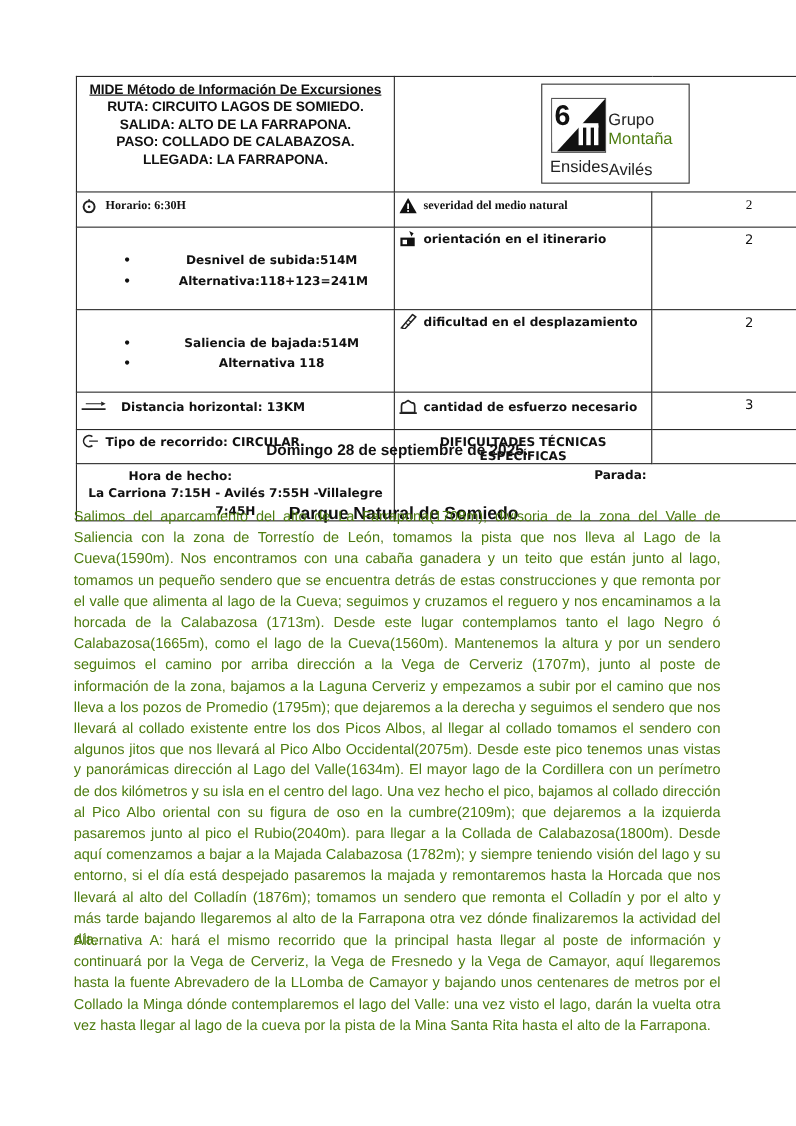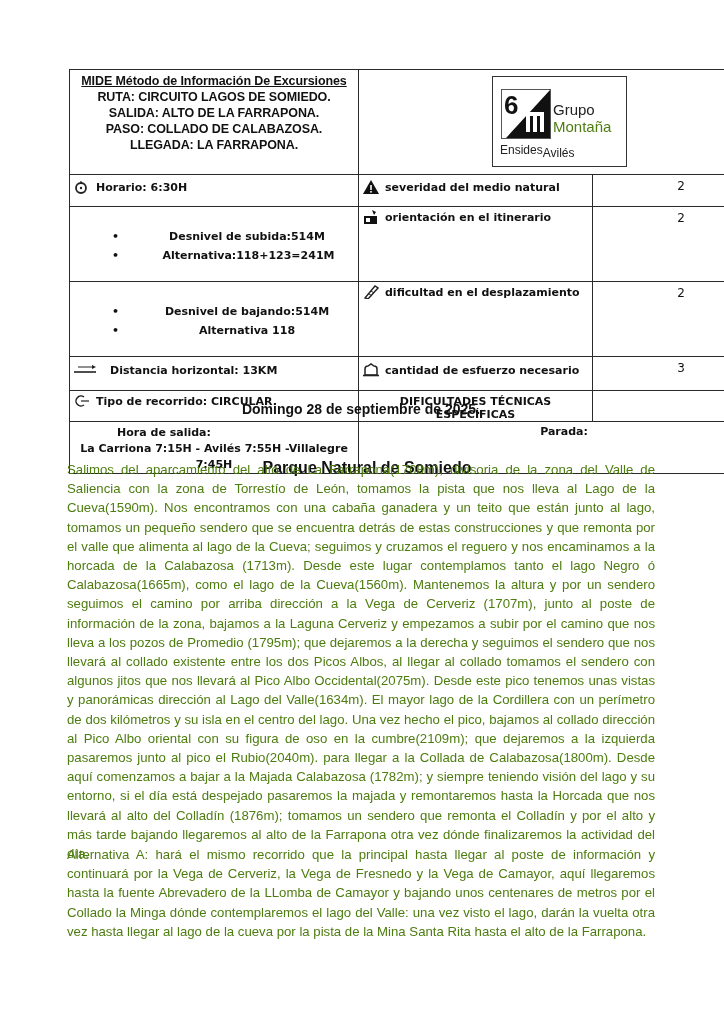--- a/index.html
+++ b/index.html
@@ -32,24 +32,24 @@
       position: absolute; left: 133px; top: 6px; width: 133px; height: 89px;
       border: 1.5px solid #333; background: #fff;
     }
     .logo-mark {
       position: absolute; left: 8px; top: 12px; width: 48px; height: 48px;
       border: 1px solid #555; overflow: hidden; background: #fff;
     }
     .logo-mark svg { display: block; }
     .logo-t1 { position: absolute; left: 60px; top: 24px; font-family: "Liberation Sans", sans-serif; font-size: 15px; font-weight: normal; color: #222; line-height: 17px; }
     .logo-t2 { position: absolute; left: 60px; top: 41px; font-family: "Liberation Sans", sans-serif; font-size: 15px; font-weight: normal; color: #4d7c0f; line-height: 17px; }
-    .logo-t3 { position: absolute; left: 7px; top: 66px; font-family: "Liberation Sans", sans-serif; font-size: 12px; font-weight: normal; color: #222; }
+    .logo-t3 { position: absolute; left: 7px; top: 66px; font-family: "Liberation Sans", sans-serif; font-size: 15px; font-weight: normal; color: #222; }
     .logo-t3 .sub { position: relative; top: 3px; }
 
-    .r-horario td { height: 27px; }
+    .r-horario td { height: 27px; font-family: Liberation Serif, serif; }
     .r-subida td { height: 51px; }
     .r-bajada td { height: 51px; }
     .r-dist td { height: 29px; }
     .r-tipo td { height: 22px; }
     .r-hora td { height: 35px; }
 
     .cell-line { display: flex; align-items: center; padding: 5px 4px 0 4px; gap: 6px; }
     .ico { display: inline-block; width: 16px; height: 14px; flex: 0 0 auto; }
     .ico svg { display: block; }
     .bullets { list-style: none; margin: 16px; padding: 4px 0 0 30px; }
@@ -165,21 +165,21 @@
           </span>
           <span>orientación en el itinerario</span>
         </div>
       </td>
       <td class="val">2</td>
     </tr>
 
     <tr class="r-bajada">
       <td>
         <ul class="bullets">
-          <li><span>Desnivel de bajando:514M</span></li>
+          <li><span>Saliencia de bajada:514M</span></li>
           <li><span>Alternativa 118</span></li>
         </ul>
       </td>
       <td>
         <div class="cell-line" style="padding-top:3px">
           <span class="ico">
             <svg width="16" height="14" viewBox="0 0 16 14">
                   <path d="M2,13 L12,1 L15,3 L5,14 Z" fill="none" stroke="#222" stroke-width="1.4"></path>
                   <line x1="6" y1="9" x2="9" y2="11" stroke="#222"></line>
                   <line x1="8" y1="6" x2="11" y2="8" stroke="#222"></line>
@@ -229,21 +229,21 @@
           </span>
           <span>Tipo de recorrido: CIRCULAR.</span>
         </div>
       </td>
       <td class="tech">DIFICULTADES TÉCNICAS ESPECÍFICAS</td>
       <td></td>
     </tr>
 
     <tr class="r-hora">
       <td class="hora">
-        <div class="h1">Hora de salida:</div>
+        <div class="h1">Hora de hecho:</div>
         <div>La Carriona 7:15H - Avilés 7:55H -Villalegre 7:45H</div>
       </td>
       <td colspan="2" class="parada">
         <span>Parada:</span>
       </td>
     </tr>
   </tbody>
     </table>
 
   <div class="date-title">Domingo 28 de septiembre de 2025.</div>

